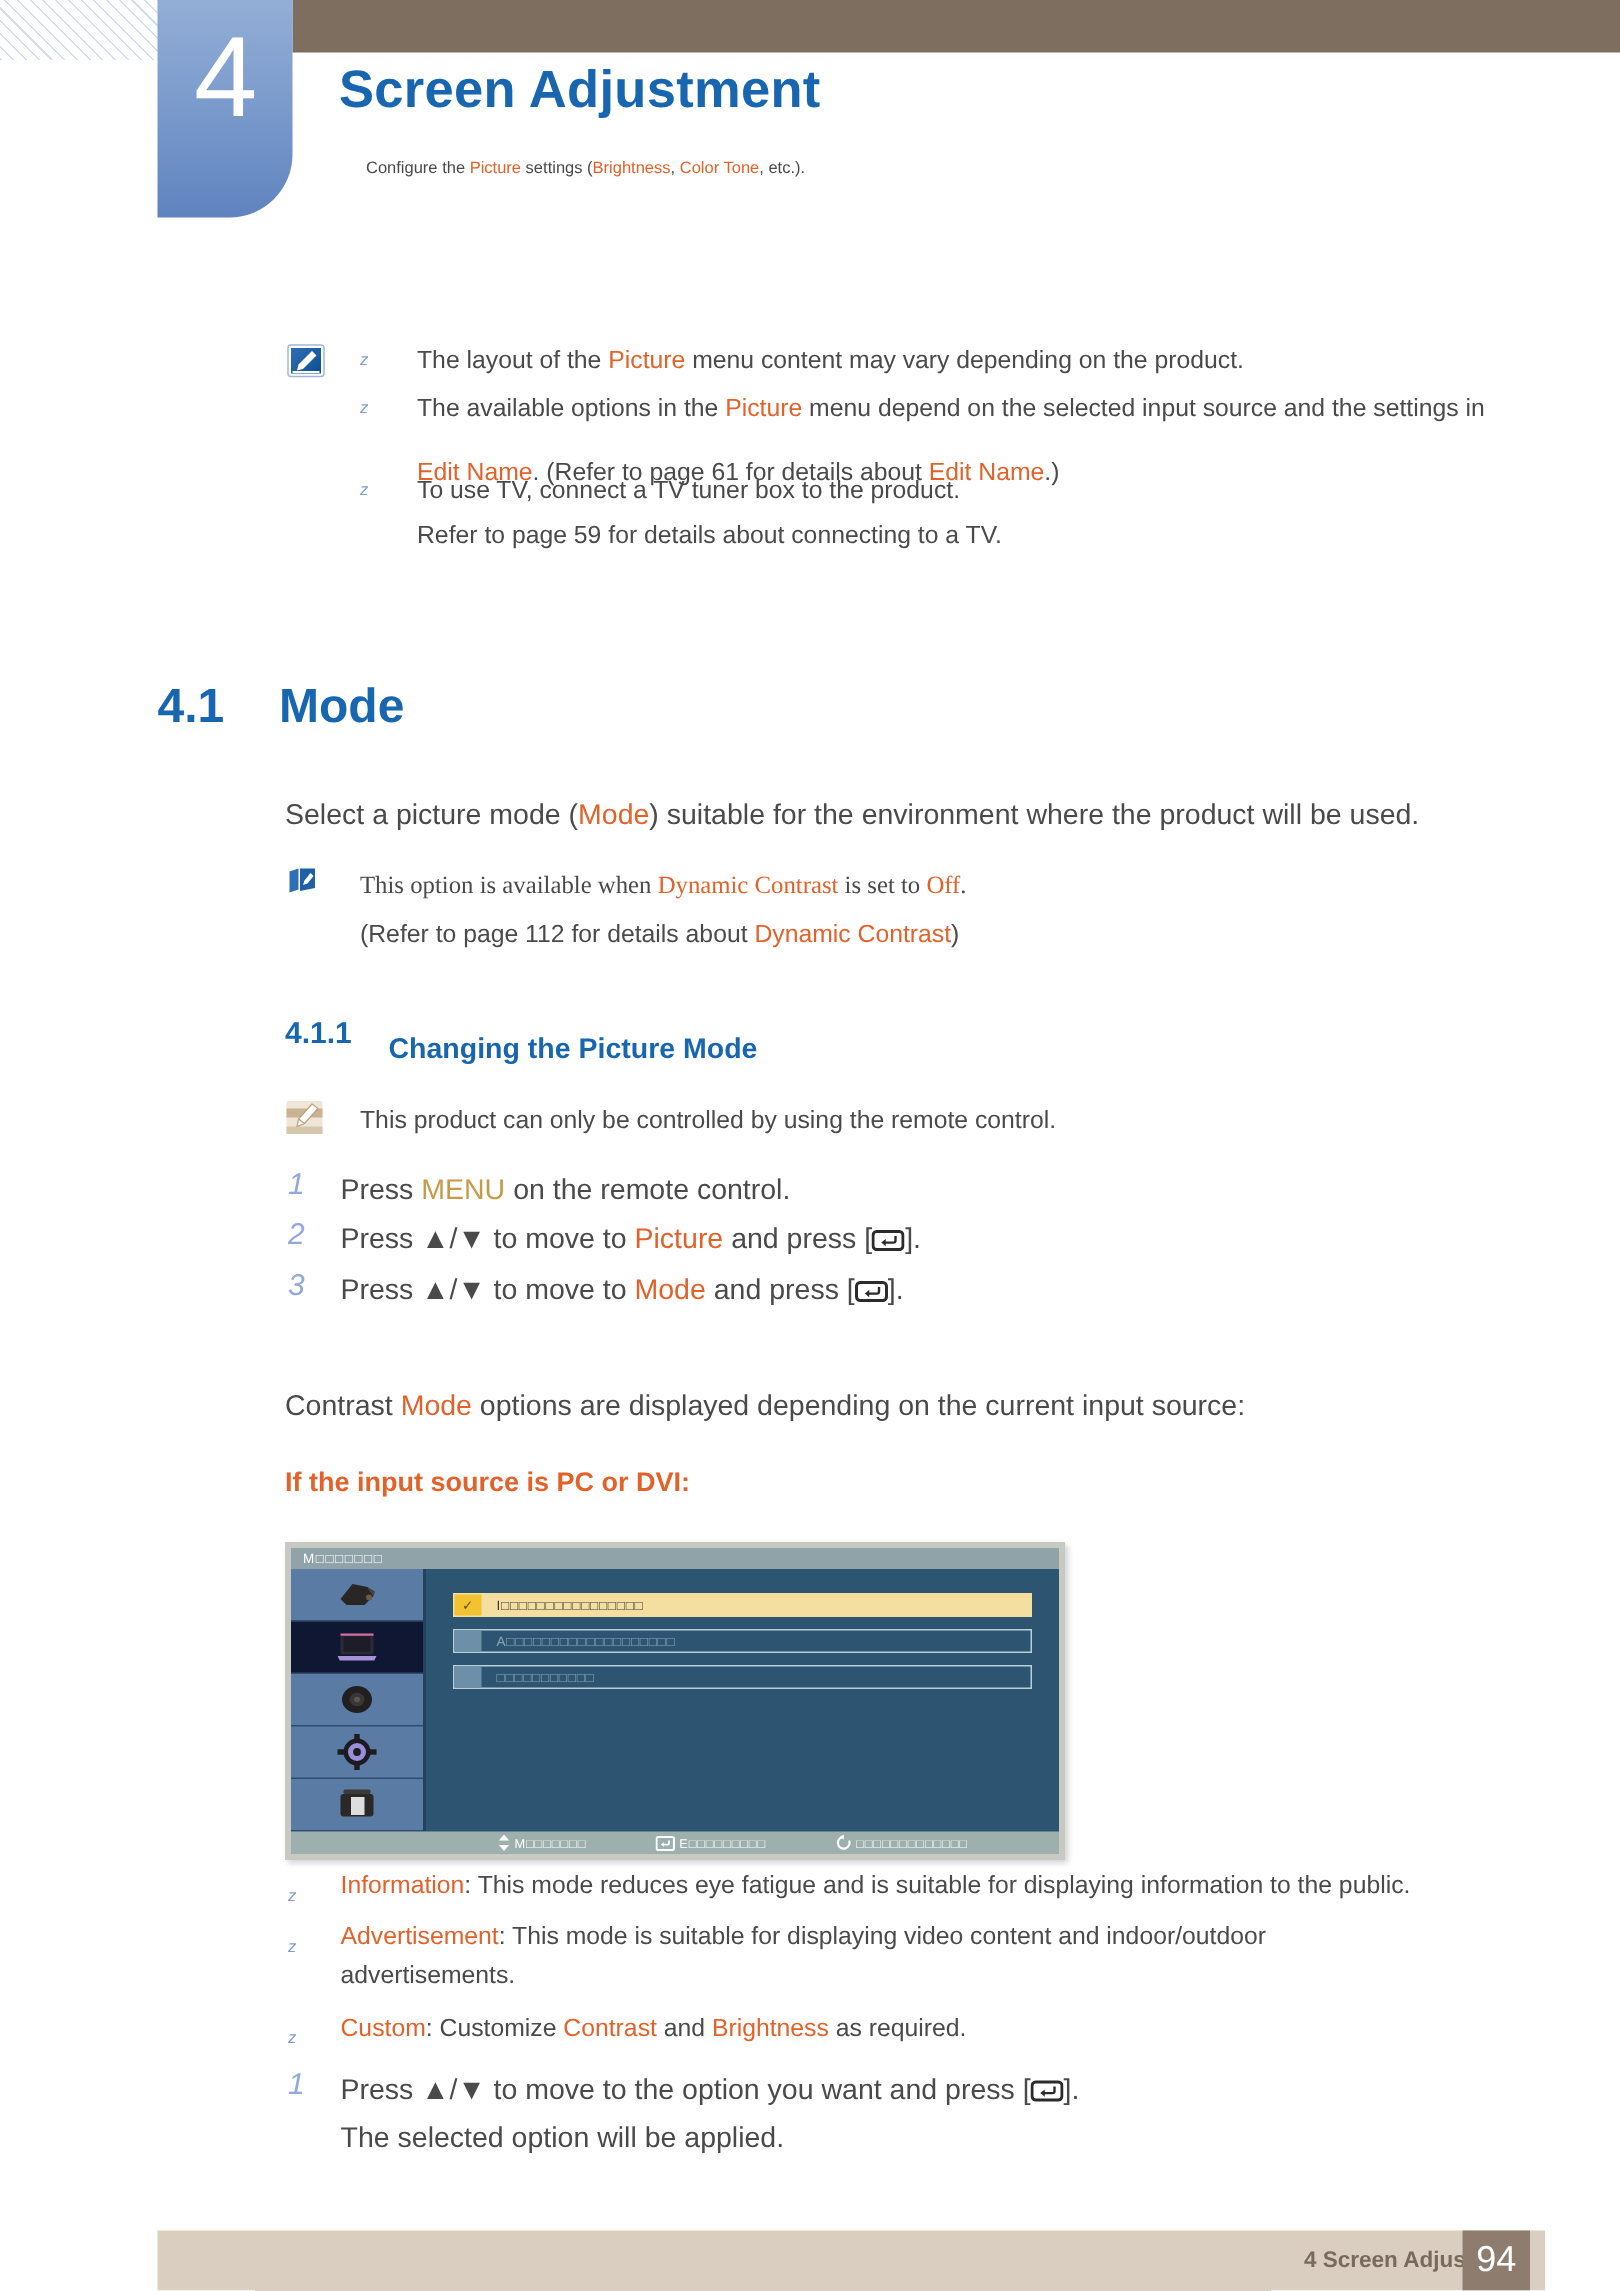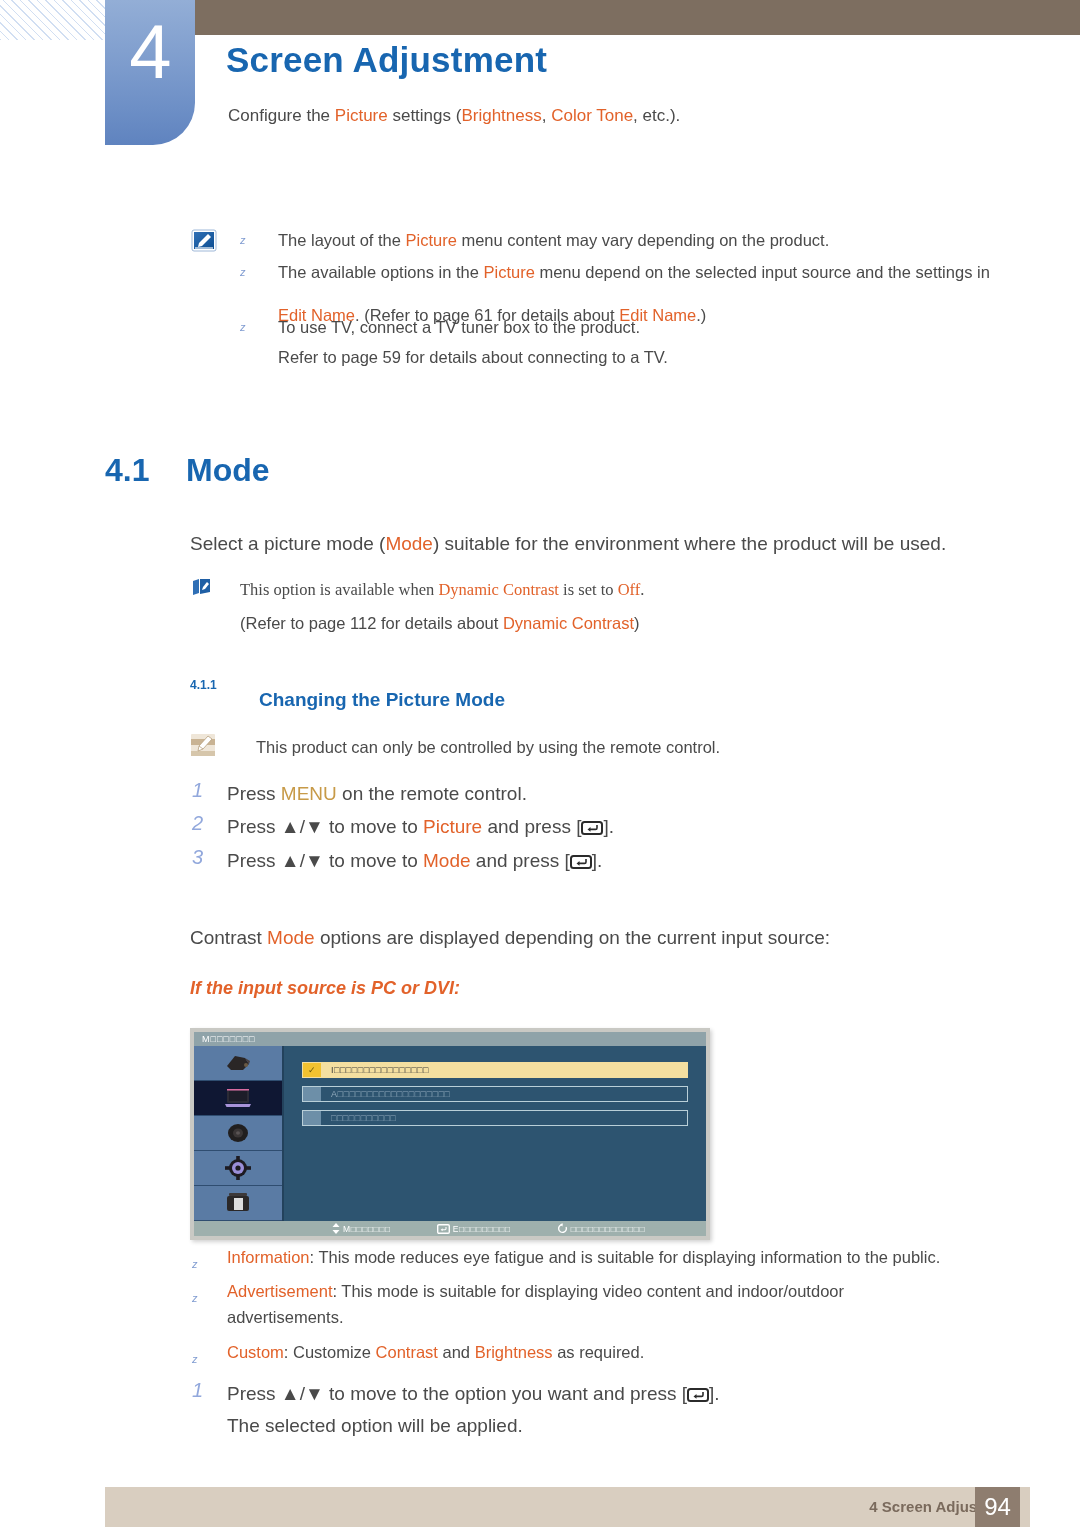--- a/index.html
+++ b/index.html
@@ -55,22 +55,22 @@
   .chapter-title {
     position: absolute;
     left: 226px; top: 40px;
     font-size: 35px;
     font-weight: 700;
     color: #1866b0;
     letter-spacing: .2px;
   }
   .chapter-sub {
     position: absolute;
-    left: 228px; top: 106px;
-    font-size: 17px;
+    left: 244px; top: 106px;
+    font-size: 11px;
     color: #4a4a4a;
   }
 
   
   .k  { color: #e2622a; }          
   .k2 { color: #c79a48; }
 
   
   .note-icon {
     position: absolute;
@@ -99,36 +99,35 @@
     color: #1866b0;
   }
   .h1-txt {
     position: absolute;
     font-size: 32px;
     font-weight: 700;
     color: #1866b0;
   }
   .h2-num {
     position: absolute;
-    font-size: 12px;
+    font-size: 20px;
     font-weight: 700;
     color: #1866b0;
   }
   .h2-txt {
     position: absolute;
     font-size: 19px;
     font-weight: 700;
     color: #1866b0;
   }
   .sub-head {
     position: absolute;
     font-size: 18px;
     font-weight: 700;
     color: #e2622a;
-    font-style: italic;
   }
 
   .para {
     position: absolute;
     font-size: 19px;
     line-height: 25px;
     color: #4a4a4a;
   }
 
   
@@ -322,21 +321,21 @@
 
 <div class="note-icon" style="left:190px; top:733px; width:27px; height:26px;">
   <svg viewBox="0 0 27 26">
     <rect x="1" y="1" width="24" height="22" rx="1" fill="#efe6d8"></rect>
     <path d="M1 6 h24 v6 h-24 z" fill="#c9b393"></path>
     <path d="M1 18 h24 v5 h-24 z" fill="#d6c6ab"></path>
     <path d="M18 3 L9 13 L8 18 L13 16 L22 6 Z" fill="#ffffff" stroke="#b8a17f" stroke-width="0.8"></path>
     <path d="M9 13 L13 16" stroke="#b8a17f" stroke-width="0.8"></path>
   </svg>
 </div>
-<div class="note-row" style="left:240px; top:735px; width:760px;margin-left:16px;">This product can only be controlled by using the remote control.</div>
+<div class="note-row" style="left:240px; top:735px; width:760px;">This product can only be controlled by using the remote control.</div>
 
 <div class="step-num" style="left:192px; top:779px;">1</div>
 <div class="para" style="left:227px; top:781px; width:760px;"><span>Press </span><span class="k2">MENU</span><span> on the remote control.</span></div>
 
 <div class="step-num" style="left:192px; top:812px;">2</div>
 <div class="para" style="left:227px; top:814px; width:760px;"><span>Press ▲/▼ to move to </span><span class="k">Picture</span><span> and press [</span><span class="enterkey"><svg viewBox="0 0 22 16" width="22" height="16">
         <rect x="1" y="2" width="20" height="12" rx="2.5" fill="#ffffff" stroke="#2b2b2b" stroke-width="2"></rect>
         <path d="M16 5 v3 a1.4 1.4 0 0 1 -1.4 1.4 H8.5" stroke="#2b2b2b" stroke-width="1.6" fill="none"></path>
         <path d="M9.5 7 L6.5 9.4 L9.5 11.8 Z" fill="#2b2b2b"></path>
       </svg></span><span>].</span></div>

